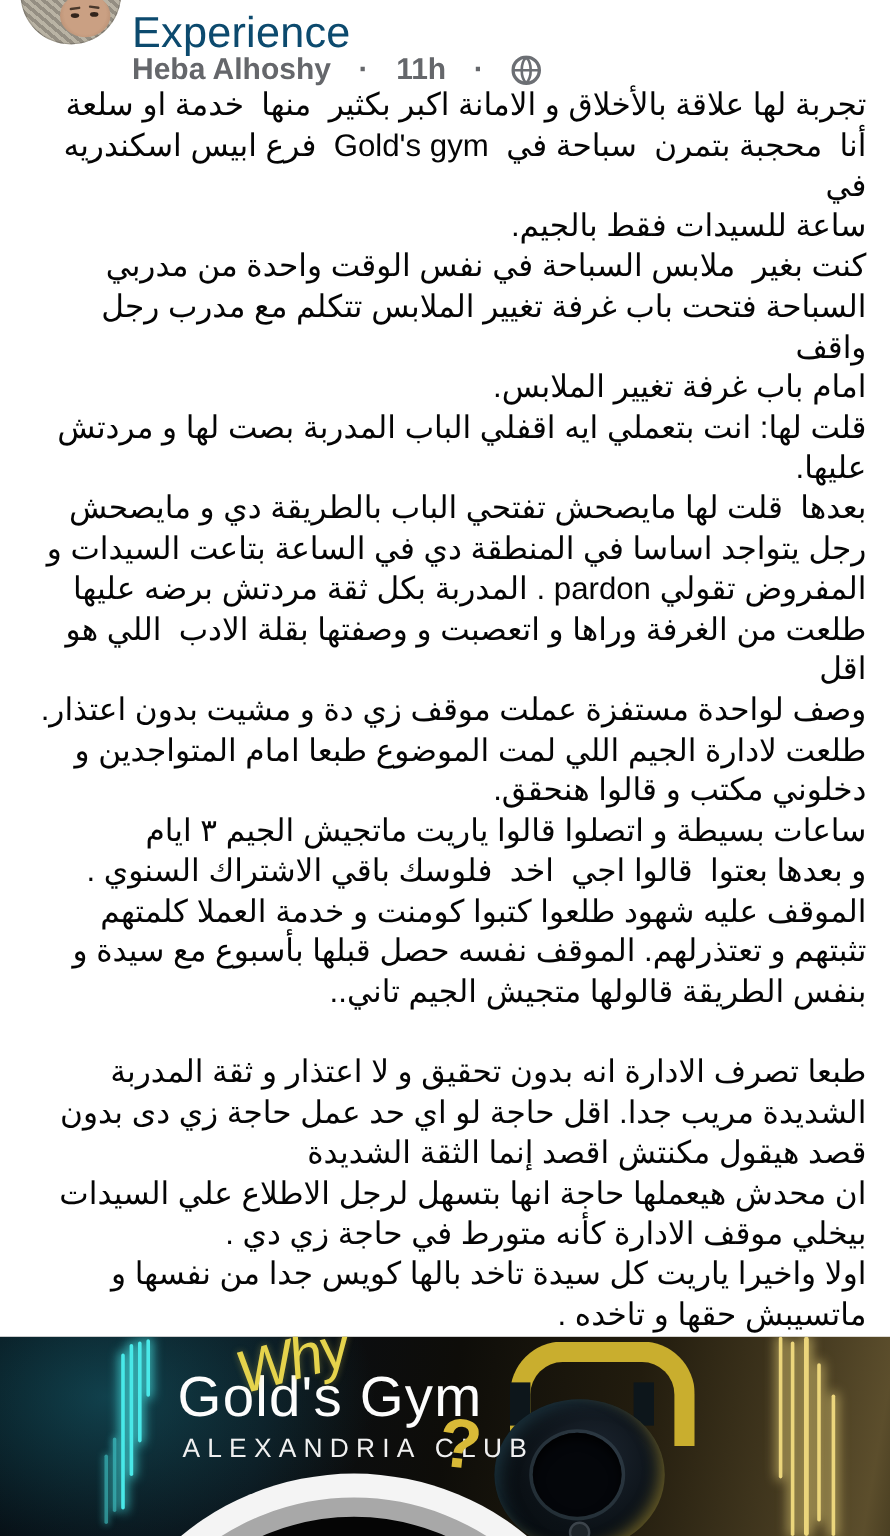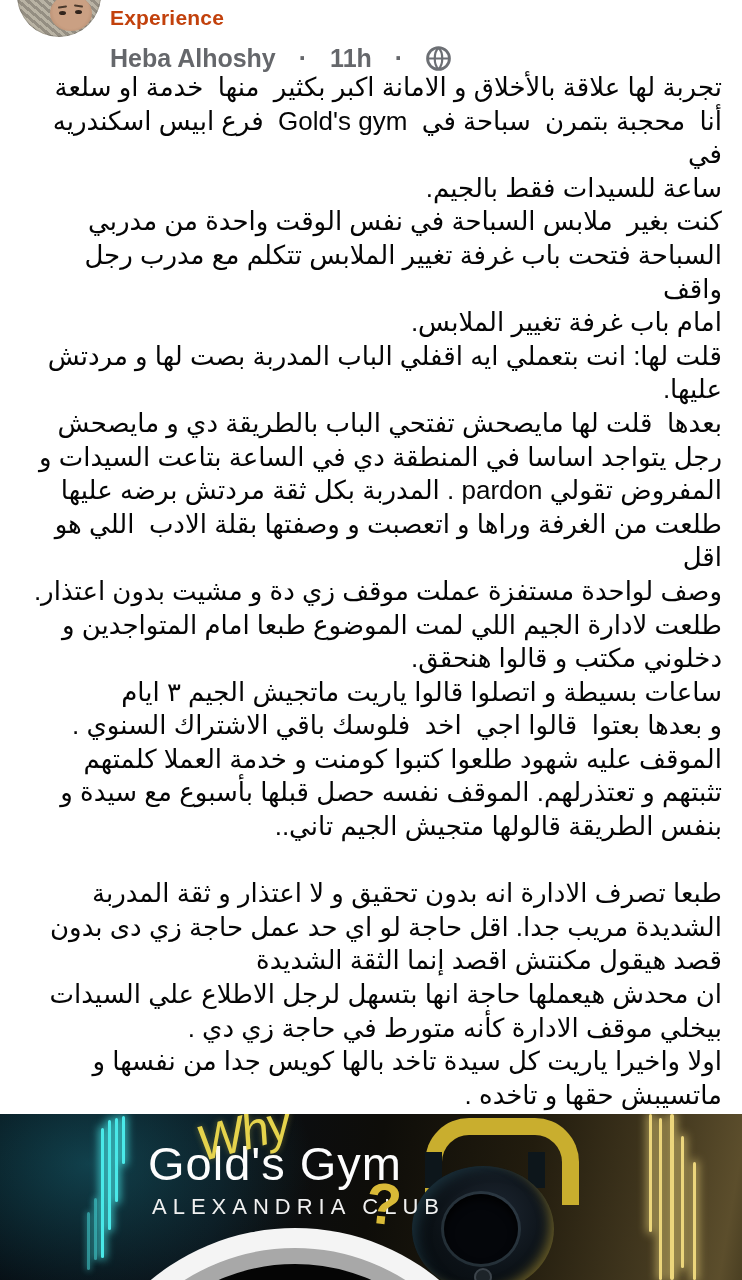--- a/index.html
+++ b/index.html
@@ -28,21 +28,21 @@
     background:radial-gradient(circle at 50% 45%, #caa083 0 60%, #a87f63 100%);
   }
   .av-eye{position:absolute;width:7px;height:4px;border-radius:50%;background:#31241c;}
   .av-eye.l{left:42px;top:58px;}
   .av-eye.r{left:58px;top:57px;}
   .av-brow{position:absolute;width:9px;height:2px;background:#4a392c;border-radius:2px;}
   .av-brow.l{left:41px;top:53px;transform:rotate(-8deg);}
   .av-brow.r{left:57px;top:52px;transform:rotate(8deg);}
 
   .page-title{
-    position:absolute;left:110px;top:6px;font-size:21px;font-weight:700;color:#c2410c;
+    position:absolute;left:110px;top:6px;font-size:36px;font-weight:400;color:#0c4a6e;
     letter-spacing:.2px;
   }
   .post-meta{
     position:absolute;left:110px;top:44px;display:flex;align-items:center;gap:23px;
     font-size:25px;font-weight:600;color:#65676b;
   }
   .post-meta .globe{width:25px;height:25px;display:block;}
 
   
   .post-text{

